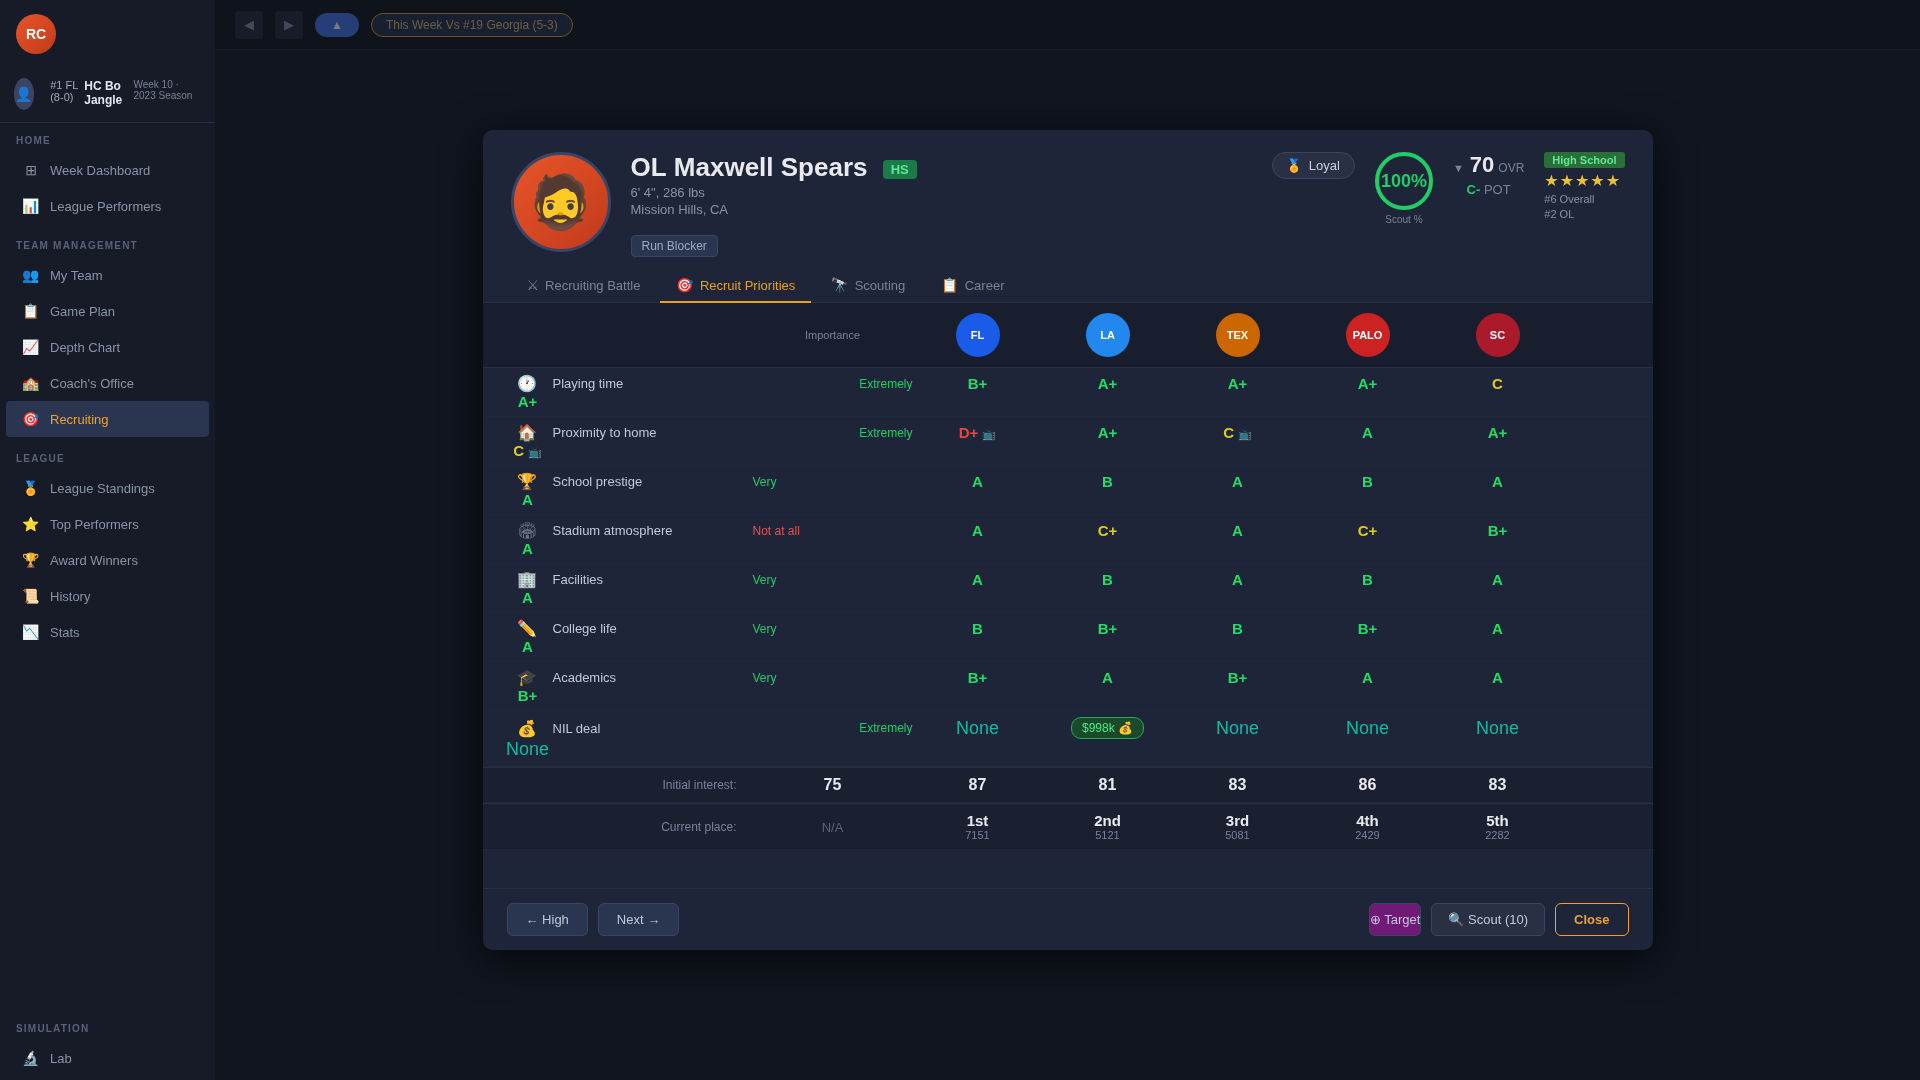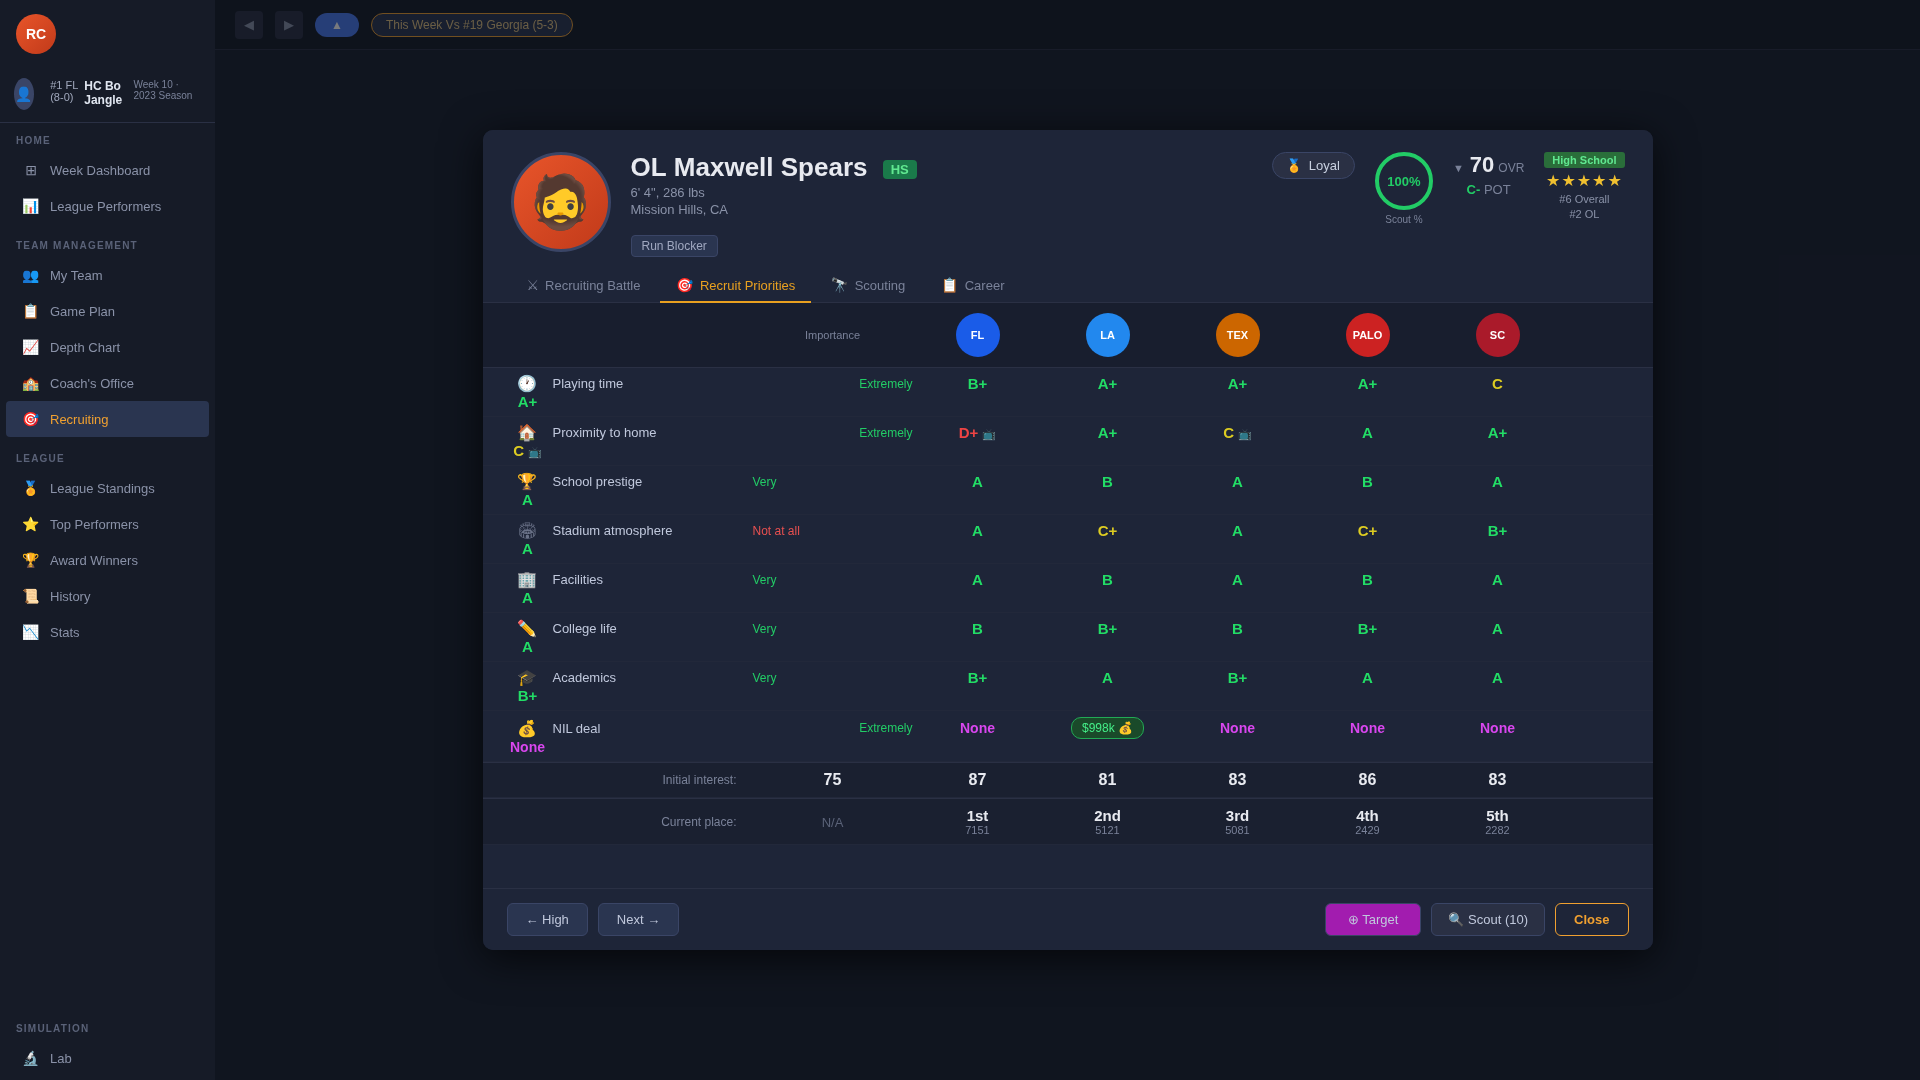--- a/index.html
+++ b/index.html
@@ -212,35 +212,35 @@
       padding: 5px 14px;
       font-size: 13px;
       color: #c8d0e0;
     }
     .scout-circle {
       width: 58px; height: 58px;
       border-radius: 50%;
       border: 4px solid #22cc66;
       display: flex; flex-direction: column;
       align-items: center; justify-content: center;
-      font-size: 13px; font-weight: 700; color: #22cc66;
+      font-size: 18px; font-weight: 700; color: #22cc66;
     }
     .scout-label { font-size: 10px; color: #7a8299; }
     .ovr-block {
       display: flex; flex-direction: column; align-items: center;
       gap: 4px;
     }
     .ovr-line {
       display: flex; align-items: baseline; gap: 4px;
     }
     .ovr-num { font-size: 22px; font-weight: 700; color: #e8eaf0; }
     .ovr-tag { font-size: 12px; color: #7a8299; }
     .pot-line { font-size: 13px; color: #7a8299; }
     .hs-rank-block {
-      display: flex; flex-direction: column; align-items: center;
+      display: flex; flex-direction: column; align-items: flex-start;
       gap: 3px;
     }
     .hs-rank-title {
       background: #2a6e3a;
       color: #60e890;
       font-size: 11px;
       border-radius: 3px;
       padding: 2px 8px;
       font-weight: 600;
     }
@@ -324,21 +324,21 @@
     .importance-very { color: #22cc66; font-size: 12px; }
     .importance-not { color: #e85050; font-size: 12px; }
     .grade {
       text-align: center;
       font-size: 15px;
       font-weight: 700;
     }
     .grade-green { color: #22dd66; }
     .grade-yellow { color: #ddcc22; }
     .grade-red { color: #ee4444; }
-    .grade-none { color: #d946ef; font-size: 14px; font-weight: 700; }
+    .grade-none { color: #14b8a6; font-size: 18px; font-weight: 400; }
     .nil-badge {
       background: #1a4a2a;
       border: 1px solid #22aa55;
       border-radius: 10px;
       padding: 3px 10px;
       font-size: 12px;
       color: #44ee88;
       display: inline-flex;
       align-items: center;
       gap: 4px;
@@ -402,24 +402,24 @@
       padding: 8px 18px;
       border: 1px solid #3a4566;
       border-radius: 6px;
       background: #2a3550;
       color: #c0c8dc;
       font-size: 13px;
       cursor: pointer;
     }
     .btn-target {
       display: flex; align-items: center; gap: 6px;
-      padding: 8px 22px;
+      padding: 8px 0;
       border: 1px solid #3a4566;
       border-radius: 6px;
-      background: #a21caf;
+      background: #701a75;
       color: #c0c8dc;
       font-size: 13px;
       cursor: pointer;
     }
     .btn-scout {
       display: flex; align-items: center; gap: 6px;
       padding: 8px 16px;
       border: 1px solid #3a4566;
       border-radius: 6px;
       background: #2a3044;

